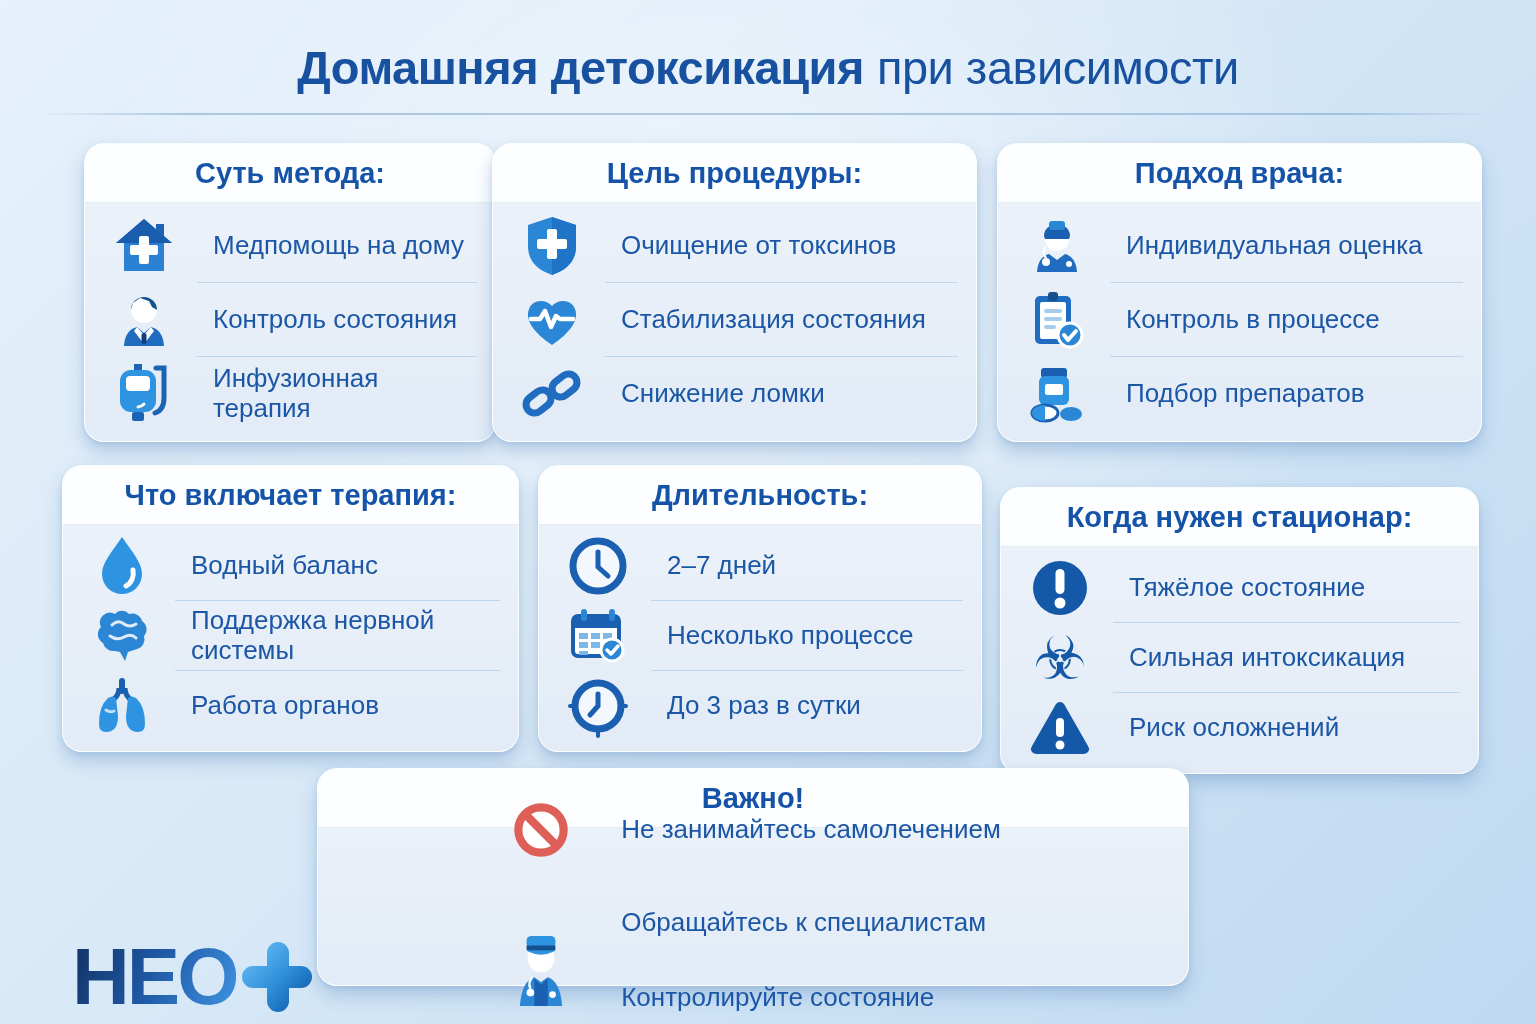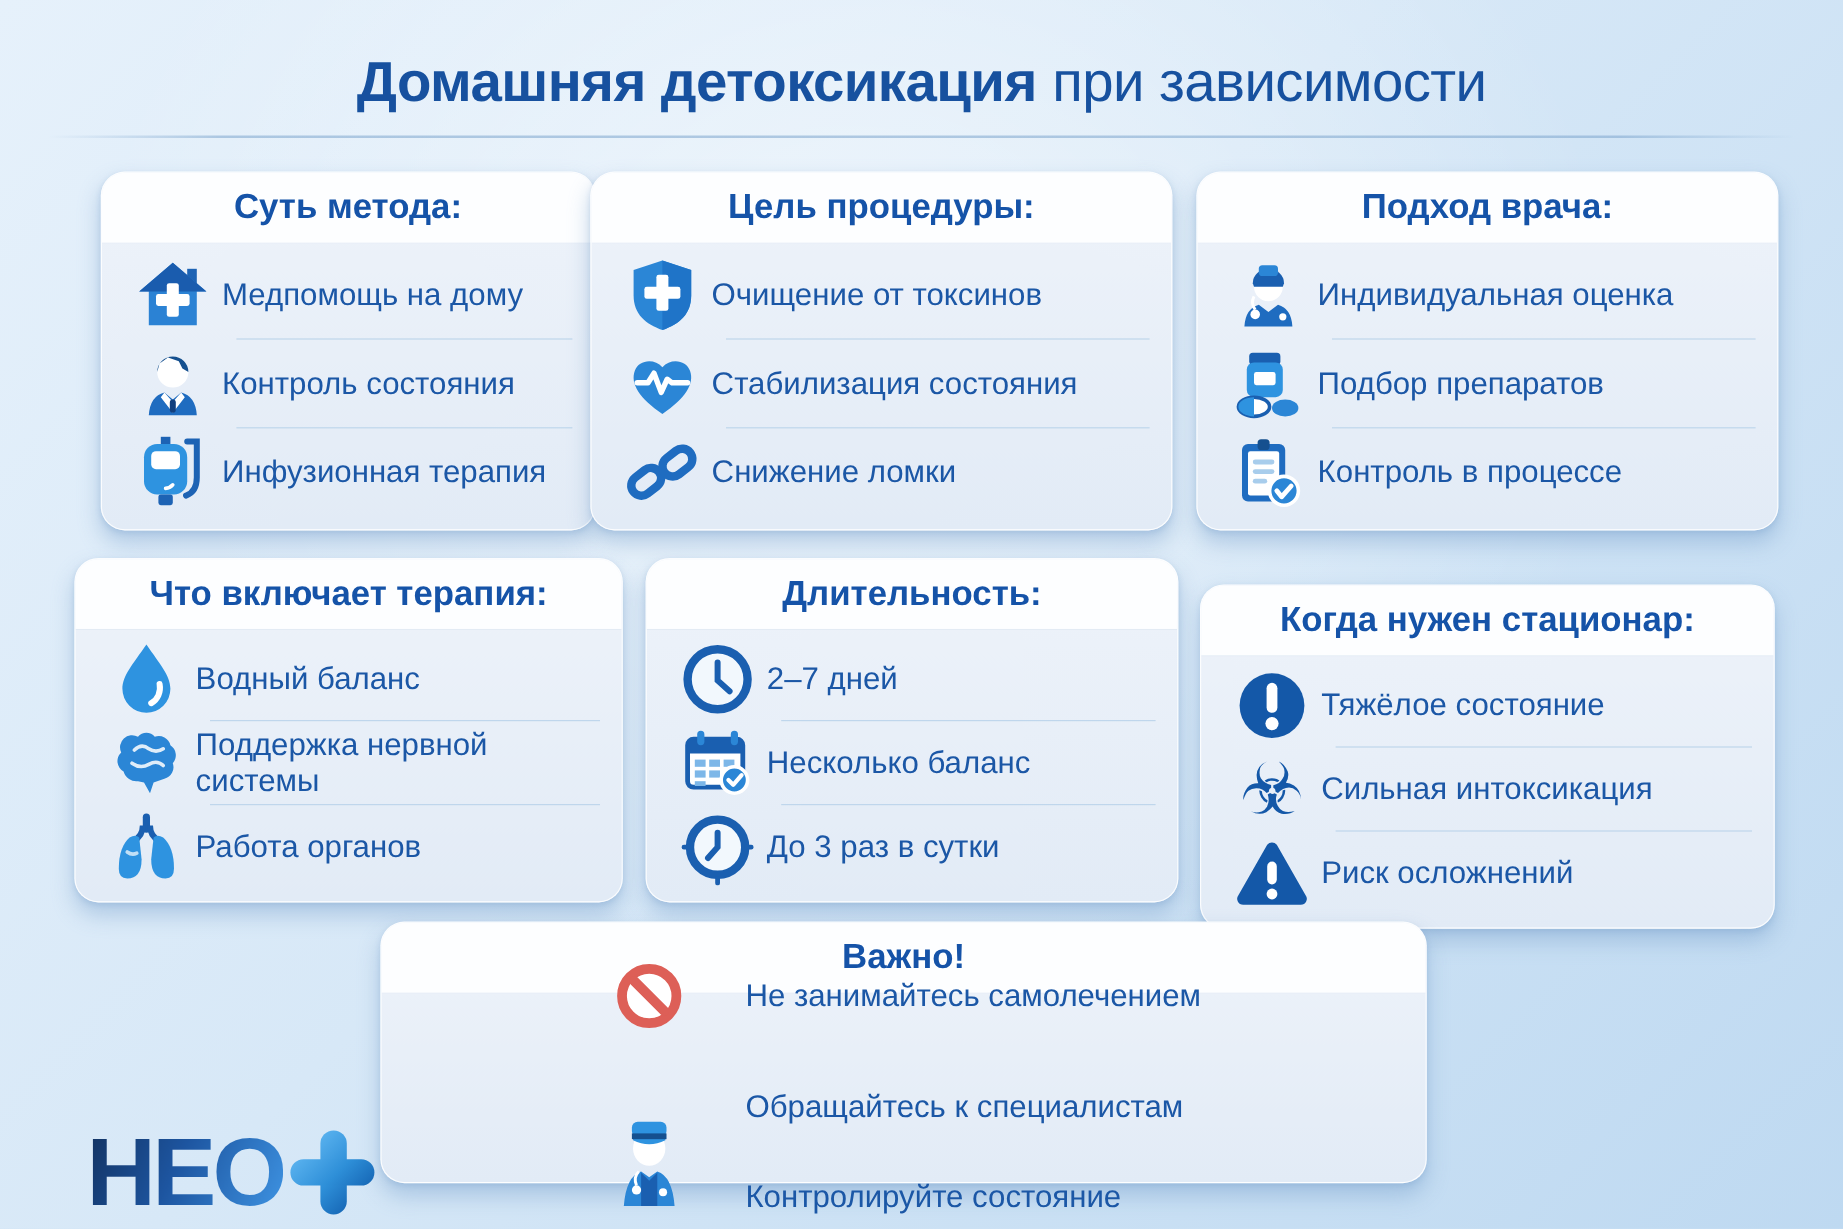--- a/index.html
+++ b/index.html
@@ -19,21 +19,21 @@
 
   
   .card{position:absolute;border-radius:20px;background:linear-gradient(180deg,#eef3fa 0%,#e2ebf6 100%);
     box-shadow:0 10px 18px rgba(120,160,205,.45),0 2px 4px rgba(120,160,205,.25);
     border:1px solid rgba(255,255,255,.85);}
   .card-header{height:58px;background:#fdfeff;border-radius:19px 19px 0 0;
     display:flex;align-items:center;justify-content:center;
     font-weight:700;font-size:29px;color:#1553a8;border-bottom:1px solid #e3ebf4;}
   .card-body{position:absolute;top:59px;left:0;right:0;bottom:0;
     display:flex;flex-direction:column;padding:6px 16px 10px 26px;}
-  .item{position:relative;flex:1;display:flex;align-items:center;gap:8px;min-height:0;}
+  .item{position:relative;flex:1;display:flex;align-items:center;gap:36px;min-height:0;}
   .item:not(:last-child)::after{content:"";position:absolute;left:86px;right:2px;bottom:0;height:1px;background:#bfd6ec;}
   .icon-box{flex:0 0 66px;width:66px;height:66px;display:flex;align-items:center;justify-content:center;}
   .label{font-size:26px;color:#1b57a6;line-height:1.15;}
   .bio-glyph{font-family:"DejaVu Sans",sans-serif;font-size:60px;line-height:64px;color:#1458a8;}
 
   
   .c1{left:60px;top:143px;width:410px;height:297px;margin-left:24px;}
   .c2{left:492px;top:143px;width:483px;height:297px;text-align:right;}
   .c3{left:997px;top:143px;width:483px;height:297px;}
   .c4{left:62px;top:465px;width:455px;height:285px;}
@@ -168,44 +168,44 @@
               <circle cx="21" cy="48" r="4" fill="#fff"></circle>
               <path d="M21 44q-4-5-1-11" stroke="#fff" stroke-width="2.5" fill="none"></path>
               <circle cx="44" cy="50" r="3" fill="#fff"></circle>
             </svg>
         </span>
         <span class="label">Индивидуальная оценка</span>
       </div>
       <div class="item">
         <span class="icon-box">
           <svg viewBox="0 0 64 64" width="64" height="64">
-              <rect x="16" y="6" width="26" height="10" rx="3" fill="#1a5fb0"></rect>
-              <rect x="14" y="14" width="30" height="29" rx="6" fill="#2e93e0"></rect>
-              <rect x="20" y="22" width="18" height="11" rx="2" fill="#fff"></rect>
-              <ellipse cx="20" cy="51" rx="13" ry="8" fill="#fff" stroke="#1a5fb0" stroke-width="3"></ellipse>
-              <path d="M20 43a13 8 0 0 0 0 16z" fill="#2e93e0"></path>
-              <ellipse cx="46" cy="52" rx="11" ry="7" fill="#2b86d6"></ellipse>
-            </svg>
-        </span>
-        <span class="label">Подбор препаратов</span>
-      </div>
-      <div class="item">
-        <span class="icon-box">
-          <svg viewBox="0 0 64 64" width="64" height="64">
               <rect x="10" y="8" width="36" height="48" rx="5" fill="#1f6cc0"></rect>
               <rect x="15" y="14" width="26" height="37" rx="2" fill="#fff"></rect>
               <rect x="23" y="4" width="10" height="9" rx="3" fill="#15508f"></rect>
               <rect x="19" y="21" width="18" height="4" rx="2" fill="#a8cdec"></rect>
               <rect x="19" y="29" width="18" height="4" rx="2" fill="#a8cdec"></rect>
               <rect x="19" y="37" width="12" height="4" rx="2" fill="#a8cdec"></rect>
               <circle cx="45" cy="47" r="12" fill="#2b86d6" stroke="#fff" stroke-width="3"></circle>
               <path d="M39 47l4 5 8-9" stroke="#fff" stroke-width="4" fill="none" stroke-linecap="round" stroke-linejoin="round"></path>
             </svg>
         </span>
         <span class="label">Контроль в процессе</span>
+      </div>
+      <div class="item">
+        <span class="icon-box">
+          <svg viewBox="0 0 64 64" width="64" height="64">
+              <rect x="16" y="6" width="26" height="10" rx="3" fill="#1a5fb0"></rect>
+              <rect x="14" y="14" width="30" height="29" rx="6" fill="#2e93e0"></rect>
+              <rect x="20" y="22" width="18" height="11" rx="2" fill="#fff"></rect>
+              <ellipse cx="20" cy="51" rx="13" ry="8" fill="#fff" stroke="#1a5fb0" stroke-width="3"></ellipse>
+              <path d="M20 43a13 8 0 0 0 0 16z" fill="#2e93e0"></path>
+              <ellipse cx="46" cy="52" rx="11" ry="7" fill="#2b86d6"></ellipse>
+            </svg>
+        </span>
+        <span class="label">Подбор препаратов</span>
       </div>
     </div>
   </div>
 
   <div class="card c4">
     <div class="card-header">Что включает терапия:</div>
     <div class="card-body">
       <div class="item">
         <span class="icon-box">
           <svg viewBox="0 0 64 64" width="64" height="64">
@@ -262,21 +262,21 @@
                 <rect x="25" y="29" width="9" height="6"></rect>
                 <rect x="37" y="29" width="9" height="6"></rect>
                 <rect x="13" y="38" width="9" height="6"></rect>
                 <rect x="25" y="38" width="9" height="6"></rect>
                 <rect x="13" y="47" width="9" height="4"></rect>
               </g>
               <circle cx="46" cy="46" r="11" fill="#2b86d6" stroke="#fff" stroke-width="3"></circle>
               <path d="M41 46l4 4 7-8" stroke="#fff" stroke-width="3.5" fill="none" stroke-linecap="round" stroke-linejoin="round"></path>
             </svg>
         </span>
-        <span class="label">Несколько баланс</span>
+        <span class="label">Несколько процессе</span>
       </div>
       <div class="item">
         <span class="icon-box">
           <svg viewBox="0 0 64 64" width="64" height="64">
               <circle cx="32" cy="32" r="23" fill="#f2f8fd" stroke="#1a5fb0" stroke-width="7"></circle>
               <path d="M32 20v12l-8 9" stroke="#1a5fb0" stroke-width="5" fill="none" stroke-linecap="round"></path>
               <path d="M4 32h4M56 32h4M32 58v4" stroke="#1a5fb0" stroke-width="4" stroke-linecap="round"></path>
             </svg>
         </span>
         <span class="label">До 3 раз в сутки</span>

